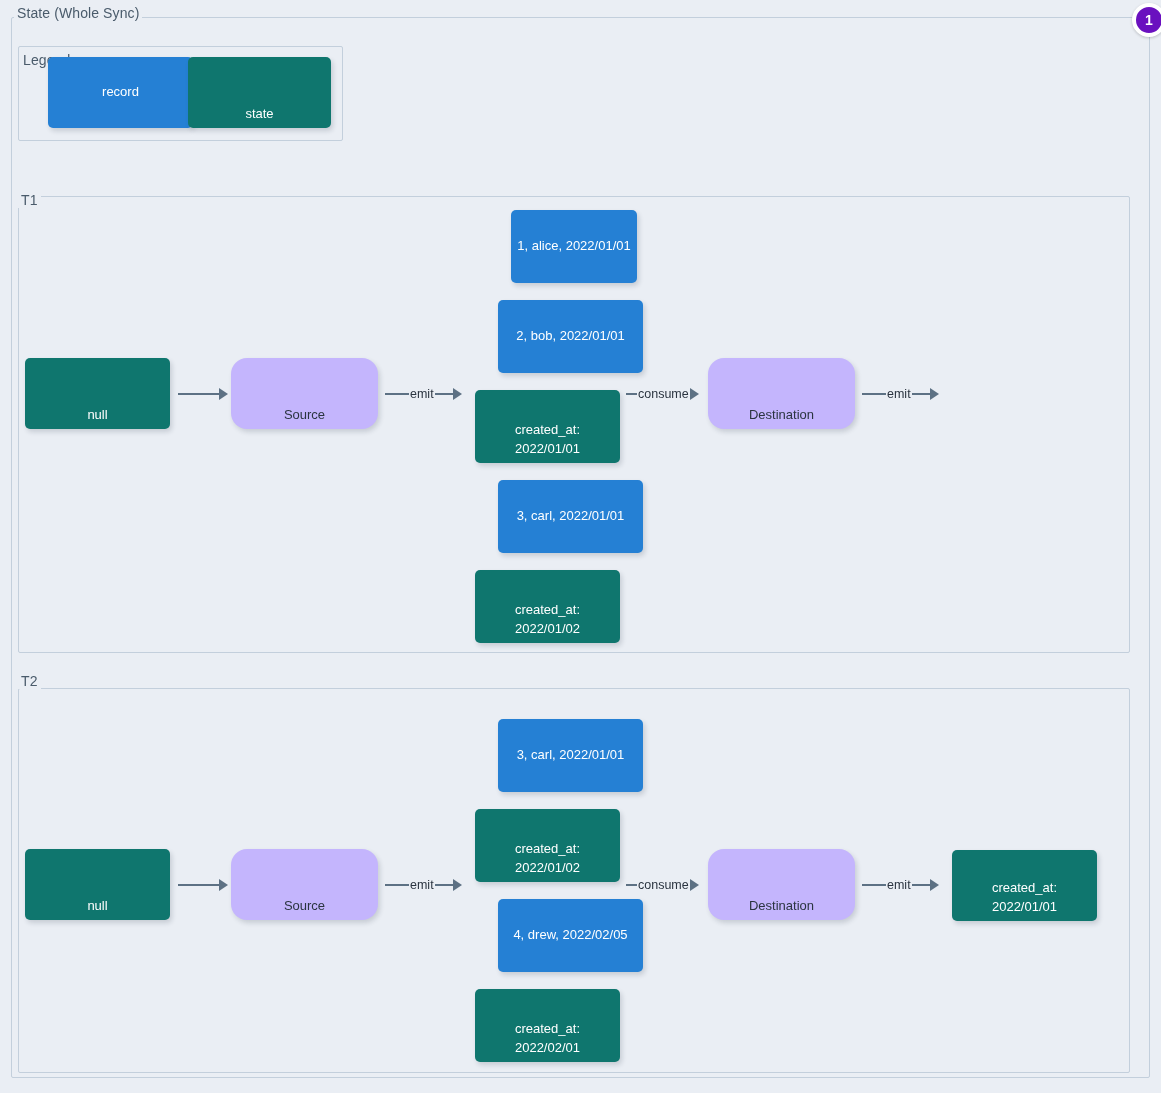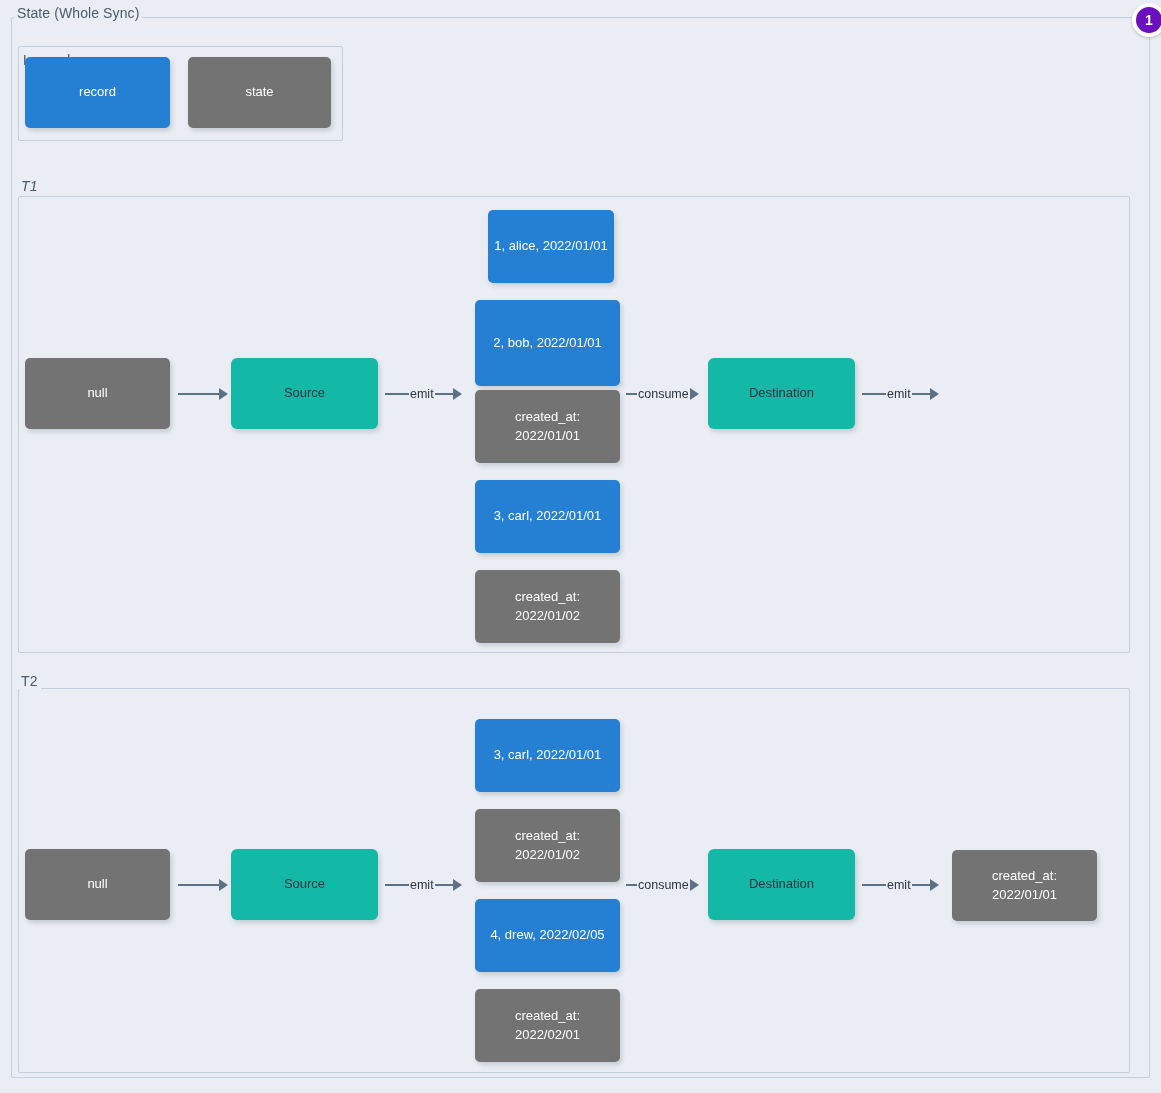--- a/index.html
+++ b/index.html
@@ -44,29 +44,32 @@
     box-sizing: border-box;
     font-size: 13px;
     line-height: 1.45;
     box-shadow: 2px 3px 5px rgba(20,30,50,.16);
     white-space: pre-line;
     padding: 4px 6px;
   }
   .node.record {
     background: #2580d4;
     color: #ffffff;
+    margin-left: 23px;
   }
   .node.state {
-    background: #737373;
+    background: #0f766e;
     color: #ffffff;
+    align-items: flex-end;
   }
   .node.proc {
-    background: #14b8a6;
+    background: #c4b5fd;
     color: #2b3440;
-    border-radius: 6px;
+    border-radius: 16px;
+    align-items: flex-end;
   }
 
   
   .arrow {
     position: absolute;
     display: flex;
     align-items: center;
     height: 16px;
     pointer-events: none;
   }
@@ -122,21 +125,21 @@
   <div class="group-label" style="left:20px; top:32px;margin-top:20px;">Legend</div>
 
   <div class="node record" style="left:25px; top:57px; width:145px; height:71px;">
     <span>record</span>
   </div>
   <div class="node state" style="left:188px; top:57px; width:143px; height:71px;">
     <span>state</span>
   </div>
 
   <div class="group" style="left:18px; top:196px; width:1110px; height:455px;"></div>
-  <div class="group-label" style="left:18px; top:178px;font-style:italic;">T1</div>
+  <div class="group-label" style="left:18px; top:192px;">T1</div>
 
   <div class="node state" style="left:25px; top:358px; width:145px; height:71px;">
     <span>null</span>
   </div>
 
   <div class="arrow" style="left:178px; top:386px; width:50px;">
     <span class="seg" style="width:41px;"></span>
     <span class="head"></span>
   </div>
 
@@ -147,21 +150,21 @@
   <div class="arrow" style="left:385px; top:386px;">
     <span class="seg" style="width:24px;"></span>
     <span class="alabel">emit</span>
     <span class="seg" style="width:18px;"></span>
     <span class="head"></span>
   </div>
 
   <div class="node record" style="left:488px; top:210px; width:126px; height:73px;">
     <span>1, alice, 2022/01/01</span>
   </div>
-  <div class="node record" style="left:475px; top:300px; width:145px; height:86px;">
+  <div class="node record" style="left:475px; top:300px; width:145px; height:73px;">
     <span>2, bob, 2022/01/01</span>
   </div>
   <div class="node state" style="left:475px; top:390px; width:145px; height:73px;">
     <span>created_at:
 2022/01/01</span>
   </div>
   <div class="node record" style="left:475px; top:480px; width:145px; height:73px;">
     <span>3, carl, 2022/01/01</span>
   </div>
   <div class="node state" style="left:475px; top:570px; width:145px; height:73px;">

